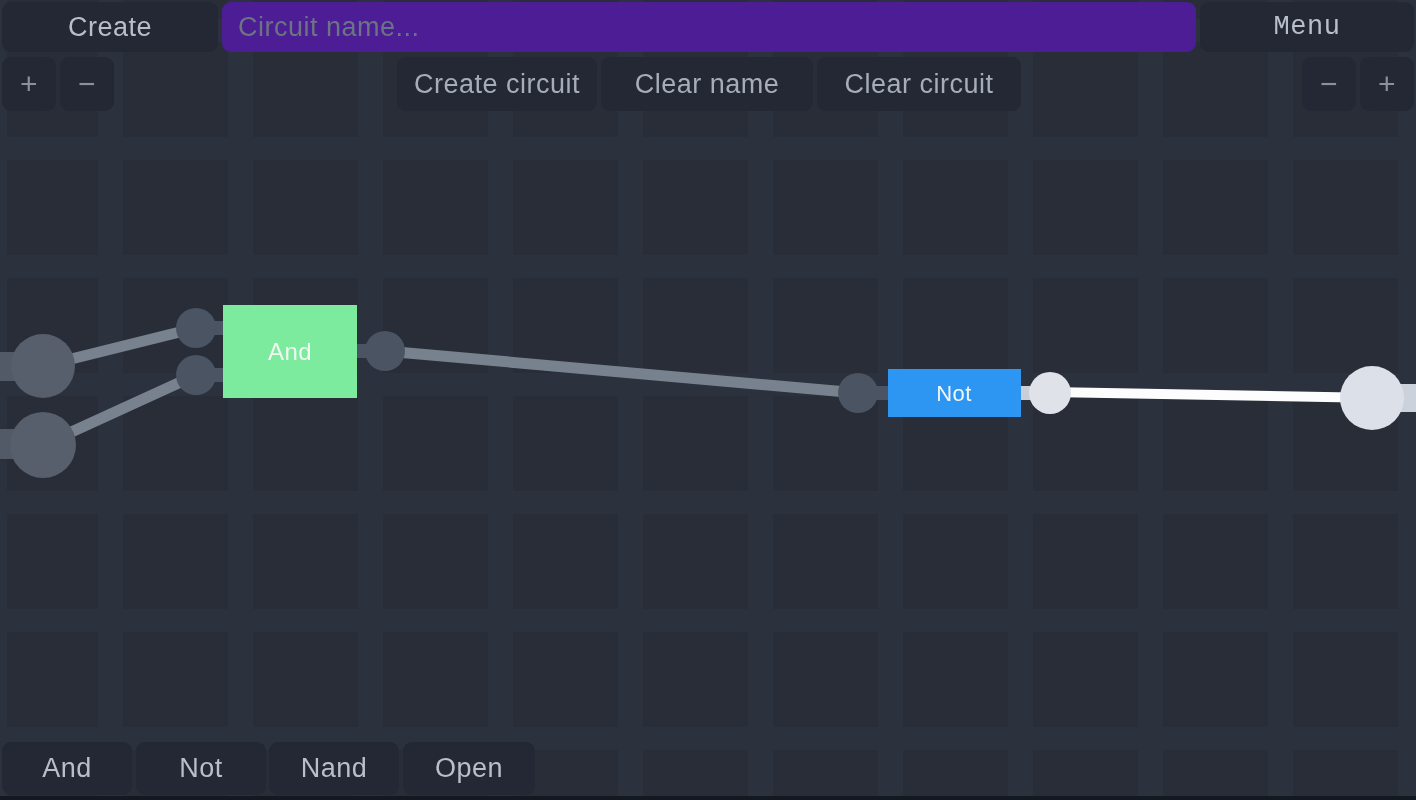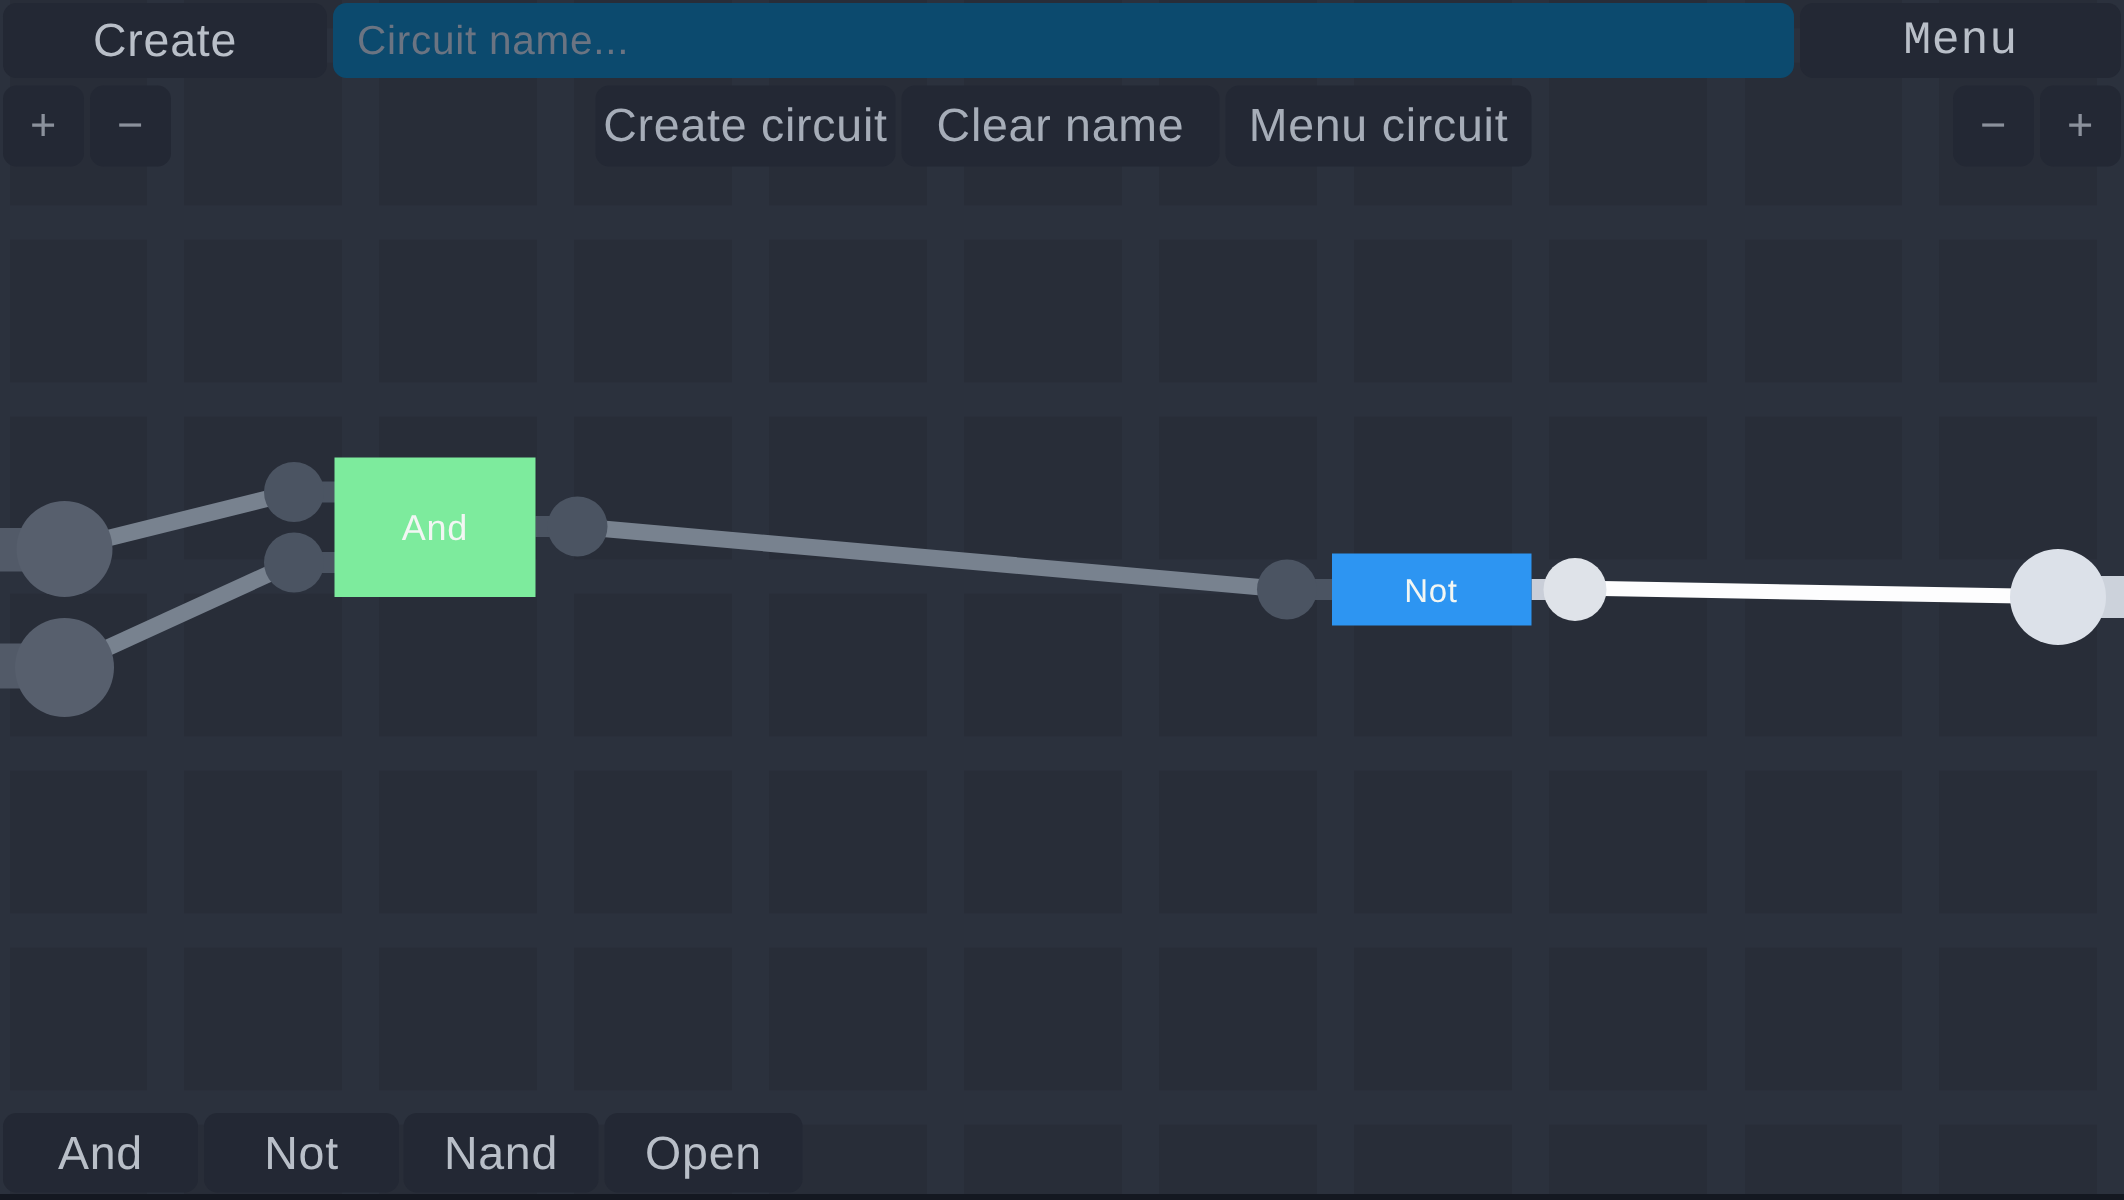--- a/index.html
+++ b/index.html
@@ -14,34 +14,34 @@
     background-position:98px 0,0 19px;
     font-family:"Liberation Sans",sans-serif;
     -webkit-font-smoothing:antialiased;
   }
   .btn{
     position:absolute;
     background:#232834;
     border-radius:9px;
     display:flex;align-items:center;justify-content:center;
     color:#b9bfc8;
-    font-size:31px;
+    font-size:27px;
     letter-spacing:.5px;
     cursor:pointer;
     box-sizing:border-box;
     user-select:none;
   }
   .btn.small{color:#8b919c;font-size:30px;font-weight:300;}
   .btn.dim{color:#a6adb8;}
   .toprow{top:2px;height:50px;}
   .row2{top:57px;height:54px;}
   .bottomrow{top:742px;height:53px;}
   #circuit-name{
     position:absolute;left:222px;top:2px;width:974px;height:50px;
-    background:#0c4a6e;border:none;outline:none;border-radius:9px;
+    background:#4c1d95;border:none;outline:none;border-radius:9px;
     color:#aab1bc;font-size:27px;letter-spacing:.5px;
     padding:0 0 0 16px;box-sizing:border-box;
     font-family:"Liberation Sans",sans-serif;
   }
   #circuit-name::placeholder{color:#6b7482;opacity:1;}
   svg{position:absolute;left:0;top:0;}
   svg text{
     font-family:"Liberation Sans",sans-serif;
     fill:#f2f6f3;
     letter-spacing:.5px;
@@ -95,21 +95,21 @@
 
 <div class="btn toprow" style="left:2px;width:216px;">Create</div>
 <input id="circuit-name" type="text" placeholder="Circuit name..." style="">
 <div class="btn toprow" style="left:1200px;width:214px;font-family:Liberation Mono, monospace;">Menu</div>
 
 <div class="btn small row2" style="left:2px;width:54px;">+</div>
 <div class="btn small row2" style="left:60px;width:54px;">−</div>
 
 <div class="btn dim row2" style="left:397px;width:200px;">Create circuit</div>
 <div class="btn dim row2" style="left:601px;width:212px;">Clear name</div>
-<div class="btn dim row2" style="left:817px;width:204px;">Menu circuit</div>
+<div class="btn dim row2" style="left:817px;width:204px;">Clear circuit</div>
 
 <div class="btn small row2" style="left:1302px;width:54px;">−</div>
 <div class="btn small row2" style="left:1360px;width:54px;">+</div>
 
 <div class="btn bottomrow" style="left:2px;width:130px;">And</div>
 <div class="btn bottomrow" style="left:136px;width:130px;">Not</div>
 <div class="btn bottomrow" style="left:269px;width:130px;">Nand</div>
 <div class="btn bottomrow" style="left:403px;width:132px;">Open</div>
 
 <div id="bottom-strip"></div>

